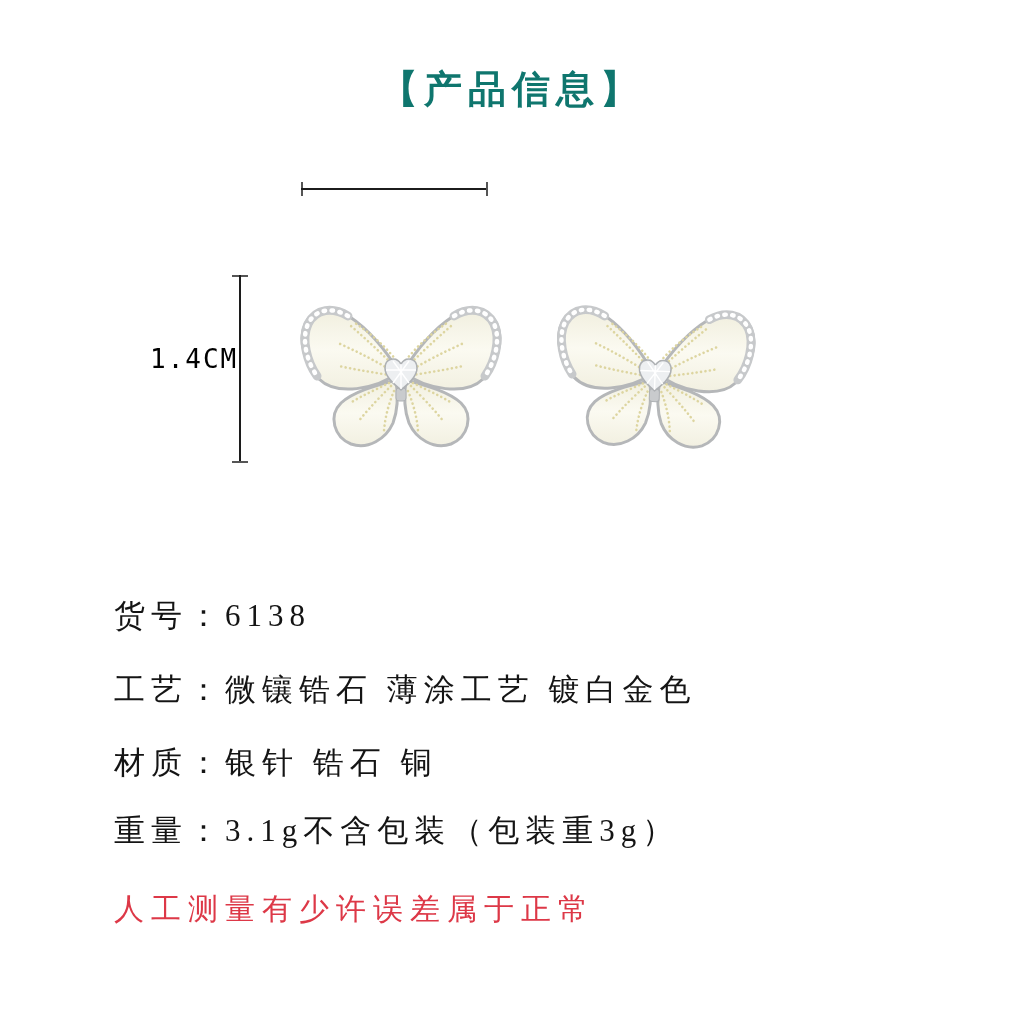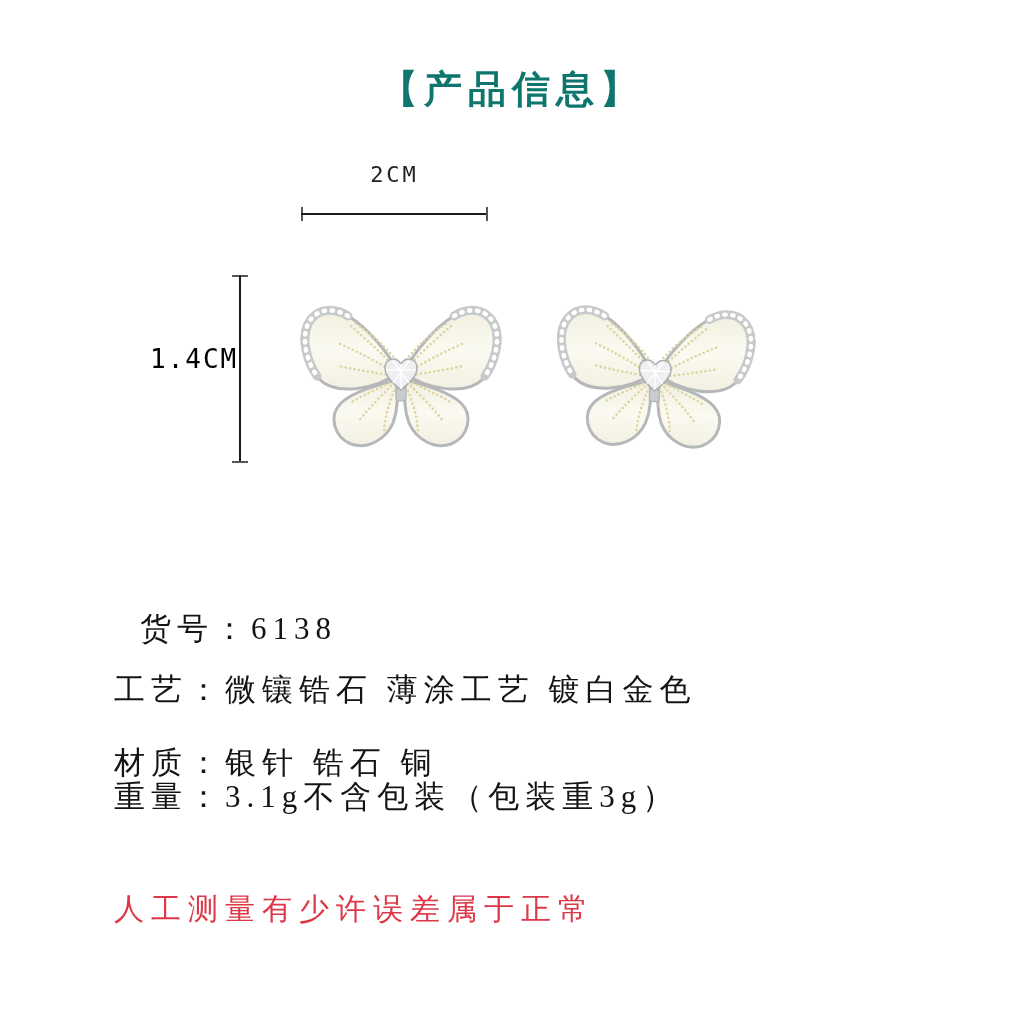--- a/index.html
+++ b/index.html
@@ -52,38 +52,37 @@
   .banddots{fill:none;stroke:#ffffff;stroke-width:4.5;stroke-linecap:round;stroke-dasharray:1.5 6.5;}
   .vein{fill:none;stroke:#ddd5a0;stroke-width:2.6;stroke-linecap:round;stroke-dasharray:0.1 4.4;}
   .stone{fill:#edeff1;stroke:#aeb1b4;stroke-width:1.6;}
   .facet{fill:none;stroke:#ffffff;stroke-width:1.4;}
   .nub{fill:#c9cbcd;stroke:#aeb1b4;stroke-width:1;}
 
   
   .spec-row{
     left:114px;font-size:31px;letter-spacing:6px;white-space:nowrap;color:#141414;
   }
-  .spec-row.r1{top:608px;margin-left:26px;}
+  .spec-row.r1{top:595px;}
   .spec-row.r2{top:669px;}
   .spec-row.r3{top:742px;}
-  .spec-row.r4{top:776px;}
+  .spec-row.r4{top:810px;}
 
   
   .note{
     left:114px;top:889px;font-size:30px;letter-spacing:7px;
     color:#dd3847;white-space:nowrap;
   }
 </style>
 </head>
 <body>
 
 <div class="abs page-title">【产品信息】</div>
 
 <div class="abs h-measure">
-  <div class="m-label">2CM</div>
   <div class="m-line-wrap">
     <div class="m-tick left"></div>
     <div class="m-line"></div>
     <div class="m-tick right"></div>
   </div>
 </div>
 
 <div class="abs v-label">1.4CM</div>
 <div class="abs v-measure">
   <div class="m-tick top"></div>

